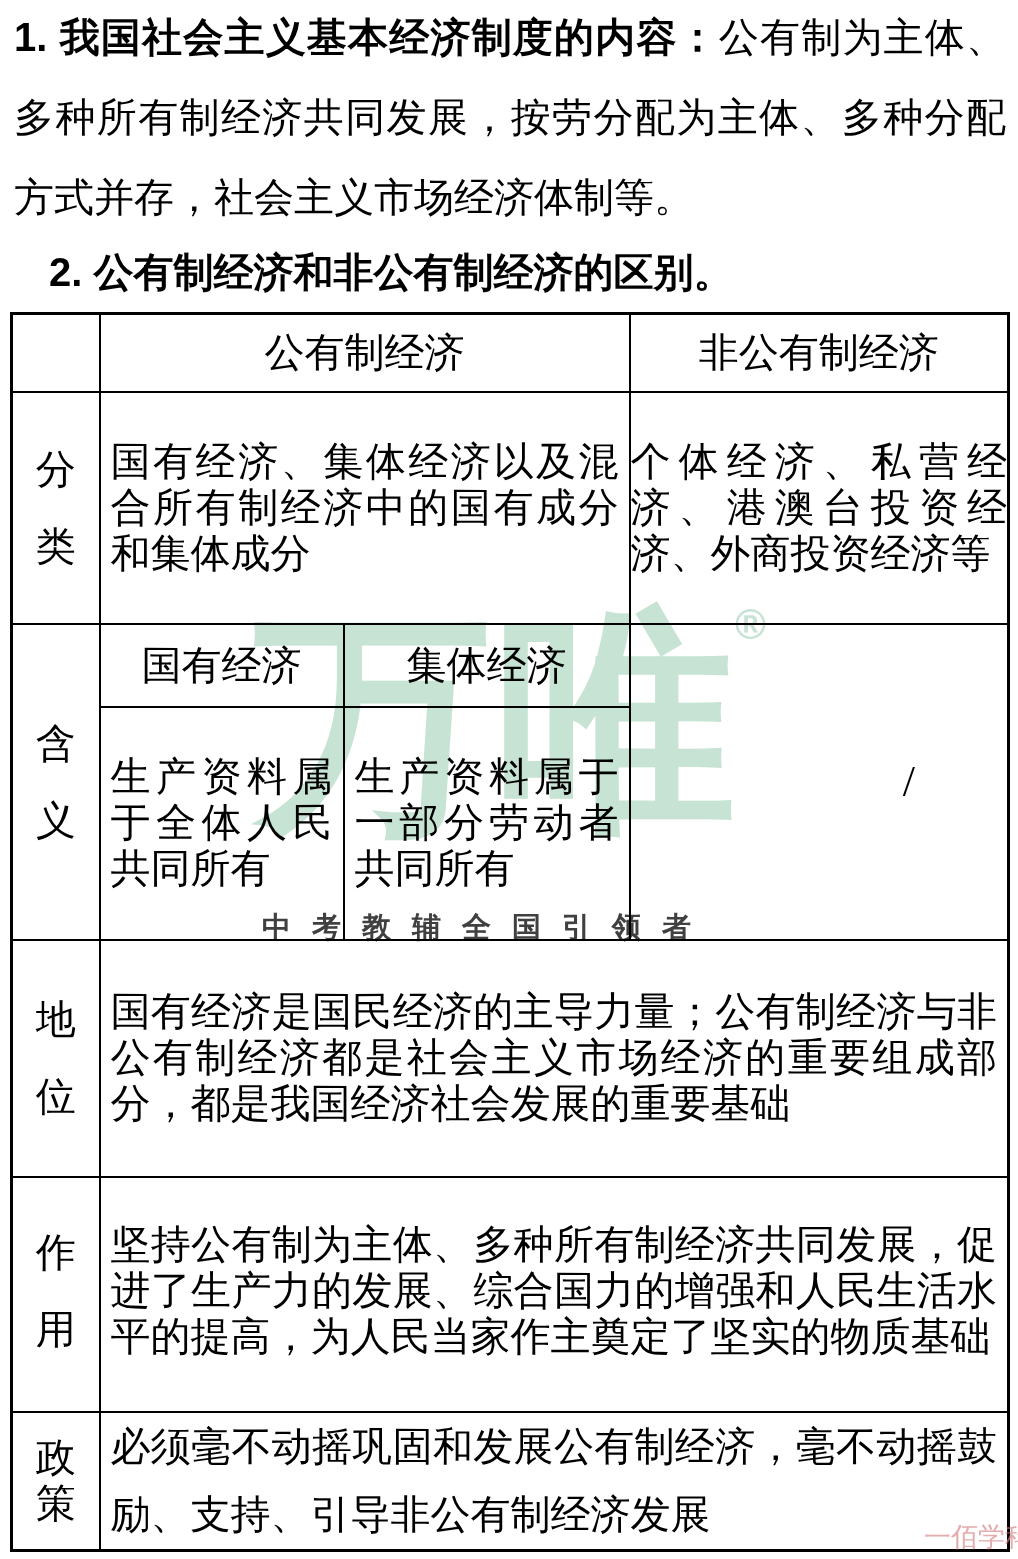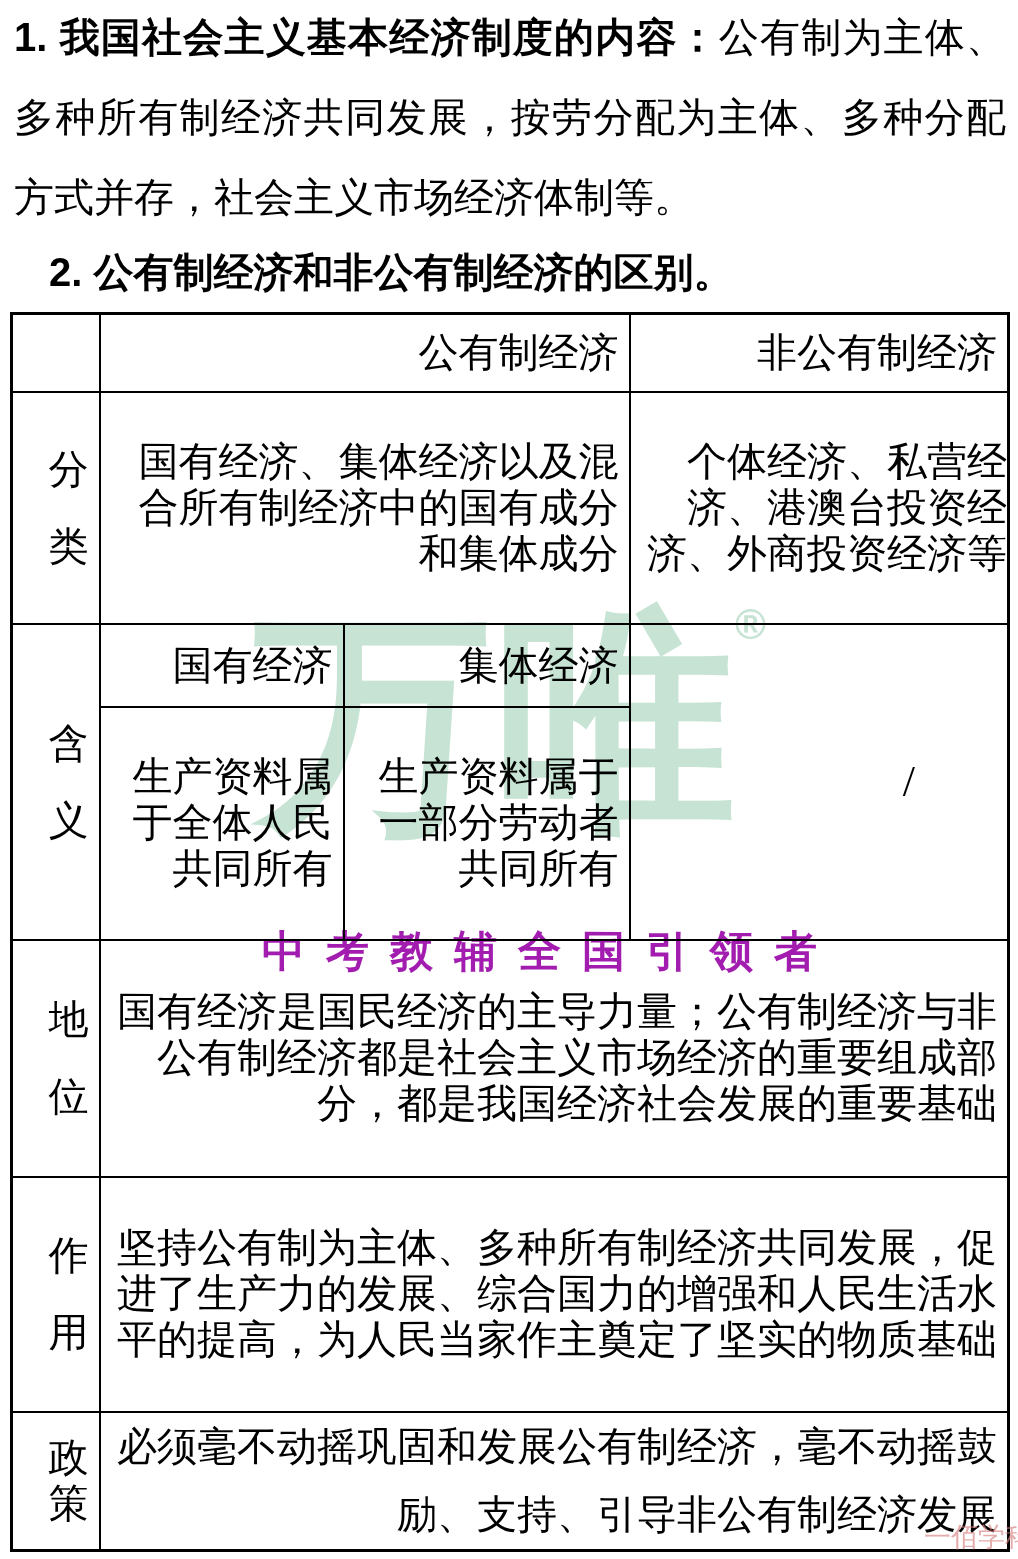--- a/index.html
+++ b/index.html
@@ -38,26 +38,26 @@
     text-align:center;
     z-index:1;
     user-select:none;
   }
   .wm-reg {
     position:absolute; right:-18px; top:6px;
     font-size:42px; line-height:42px; letter-spacing:0;
     color:#c6e3d3;
   }
   .wm-tagline {
-    position:absolute; left:262px; top:928px;
+    position:absolute; left:262px; top:904px;
     font-family:"Liberation Sans", sans-serif;
     font-weight:bold;
-    font-size:43px; line-height:46px;
+    font-size:29px; line-height:46px;
     letter-spacing:21px;
-    color:#a21caf;
+    color:#404040;
     z-index:1;
     white-space:nowrap;
     user-select:none;
   }
   .wm-corner {
     position:absolute; left:924px; top:1522px;
     font-size:27px; line-height:30px;
     color:rgba(214,128,128,0.65);
     z-index:3;
     white-space:nowrap;
@@ -76,42 +76,41 @@
   .cmp col.c2 { width:244px; }
   .cmp col.c3 { width:286px; }
   .cmp col.c4 { width:379px; }
   .cmp th, .cmp td {
     border:2px solid #000;
     padding:0 10px;
     font-size:40px;
     vertical-align:middle;
     font-weight:normal;
     overflow:hidden;
-    text-align:right;
   }
   .cmp { border:3px solid #000; }
   .col-header {
     text-align:center;
     font-weight:bold;
   }
   .row-header {
     text-align:center;
     line-height:77px;
     padding:0;
   }
   .cell-text {
     text-align:justify; text-justify:inter-ideograph;
     line-height:46px;
   }
   tr.r-head   { height:78px; }
   tr.r-fenlei { height:232px; }
   tr.r-sub    { height:83px; }
   tr.r-hanyi  { height:233px; }
   tr.r-diwei  { height:237px; }
-  tr.r-zuoyong{ height:235px; }
+  tr.r-zuoyong{ height:235px;font-family:Liberation Mono, monospace; }
   tr.r-zhengce{ height:138px; }
   tr.r-zhengce .row-header { line-height:46px; }
   tr.r-zhengce .cell-text  { line-height:68px; }
   td.cell-nonpublic-fenlei { padding:0 0; }
   td.cell-slash {
     text-align:center;
     padding-left:190px;
     font-size:44px;
   }
 </style>

